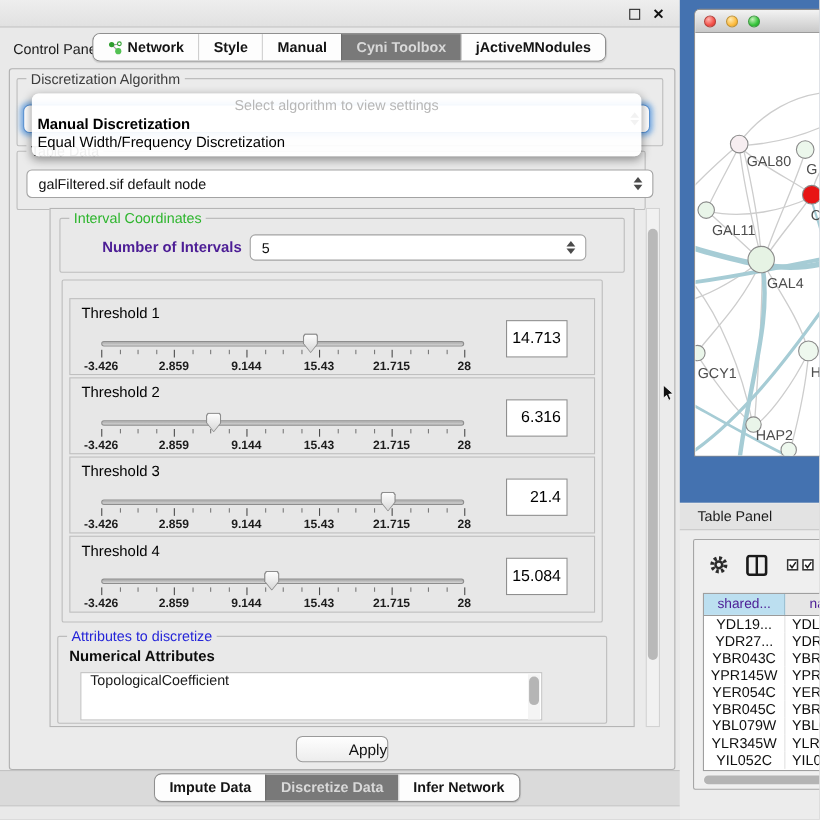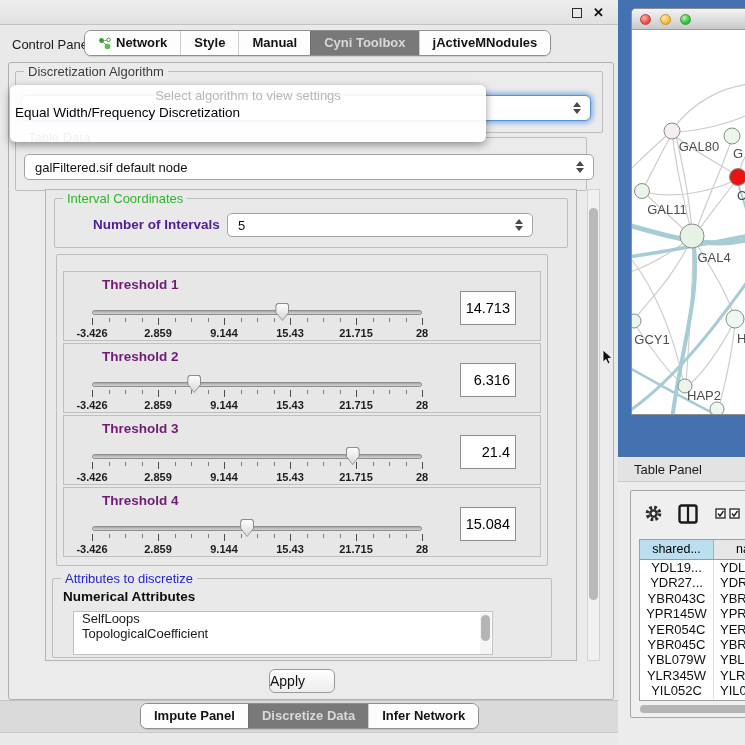--- a/index.html
+++ b/index.html
@@ -35,21 +35,21 @@
   #disc-group{left:6px;top:8px;width:588px;height:62px;}
   #disc-group .gtitle{color:#3c3c3c;}
   #alg-combo{position:absolute;left:12px;top:32px;width:570px;height:26px;background:#fff;border:1px solid #5a93d4;
     border-radius:6px;box-shadow:0 0 5px 2px rgba(100,160,225,.8);z-index:2;}
   .stepper{position:absolute;right:6px;top:0;height:100%;width:14px;display:flex;flex-direction:column;justify-content:center;align-items:center;gap:2px;}
   .stepper i{width:0;height:0;border-left:4px solid transparent;border-right:4px solid transparent;}
   .stepper .up{border-bottom:5px solid #4a4a4a;}
   .stepper .dn{border-top:5px solid #4a4a4a;}
 
   
-  #alg-popup{position:absolute;left:1px;top:22px;width:476px;height:57px;z-index:3;
+  #alg-popup{position:absolute;left:20px;top:22px;width:554px;height:57px;z-index:3;
     background:rgba(255,255,255,.93);border-radius:6px;box-shadow:0 3px 9px rgba(0,0,0,.4);}
   #alg-popup .prompt{margin-top:3px;text-align:center;font-size:13px;color:#b7b7b7;line-height:16px;}
   #alg-popup .opt{font-size:13.5px;color:#000;line-height:17px;padding-left:5px;white-space:nowrap;}
   #alg-popup .opt.sel{font-weight:bold;}
 
   
   #tabledata-group{left:6px;top:74px;width:572px;height:54px;}
   .combo{position:relative;background:#fff;border:1px solid #a3a3a3;border-radius:5px;font-size:13px;color:#111;}
   .combo .cval{position:absolute;left:10px;top:0;line-height:24px;white-space:nowrap;}
   #tabledata-combo{position:absolute;left:8px;top:16px;width:570px;height:26px;}
@@ -59,21 +59,21 @@
   #inner-panel{position:absolute;left:36px;top:126px;width:532px;height:472px;
     background:#e9e9e9;border:1px solid #b5b5b5;}
   #inner-panel .gtitle{background:#e9e9e9;}
 
   #interval-group{left:8px;top:8px;width:514px;height:50px;}
   #interval-label{position:absolute;left:38px;top:18px;font-size:13.5px;font-weight:bold;color:#4c1d95;}
   #interval-combo{position:absolute;left:172px;top:14px;width:306px;height:24px;}
 
   #thr-group{left:10px;top:64px;width:492px;height:312px;}
   .thr{position:absolute;left:6px;width:478px;height:70px;background:#e7e7e7;border:1px solid #bfbfbf;}
-  .thr .tlabel{position:absolute;left:10px;top:5px;font-size:13.5px;font-weight:bold;color:#701a75;margin-left:28px;}
+  .thr .tlabel{position:absolute;left:10px;top:5px;font-size:13.5px;font-weight:normal;color:#000000;}
   .track{position:absolute;left:28px;top:38px;width:330px;height:5px;border:1px solid #8d8d8d;border-radius:3px;
     background:linear-gradient(#a7a7a7,#d6d6d6);}
   .slider{position:absolute;left:0;top:0;width:100%;height:100%;}
   .thumb{position:absolute;top:31px;width:14px;height:18px;
     clip-path:polygon(12% 0,88% 0,100% 14%,100% 52%,50% 100%,0 52%,0 14%);background:#8d8d8d;}
   .thumb::after{content:'';position:absolute;inset:1px;clip-path:inherit;background:linear-gradient(#fdfdfd,#d8d8d8);}
   .ticks{position:absolute;left:28px;top:46px;width:330px;height:8px;}
   .ticks i{position:absolute;top:0;width:1px;height:4px;background:#7a7a7a;}
   .ticks i.major{height:7px;background:#4c4c4c;}
   .scale{position:absolute;left:28px;top:55px;width:330px;height:12px;}
@@ -85,22 +85,22 @@
   #attr-heading{position:absolute;left:10px;top:10px;font-size:13.5px;font-weight:bold;color:#0d0d0d;}
   #attr-list{position:absolute;left:20px;top:32px;width:420px;height:44px;background:#fff;
     border:1px solid #c2c2c2;overflow:hidden;}
   #attr-list .item{font-size:13px;color:#1a1a1a;line-height:14.5px;padding-left:8px;white-space:nowrap;}
   #attr-scroll{position:absolute;right:1px;top:1px;width:11px;height:42px;background:#f4f4f4;}
   #attr-scroll .sthumb{position:absolute;left:1px;top:2px;width:9px;height:26px;background:#b5b5b5;border-radius:5px;}
 
   #main-scroll{position:absolute;left:578px;top:126px;width:13px;height:472px;background:#f1f1f1;border:1px solid #d2d2d2;}
   #main-scroll .sthumb{position:absolute;left:1px;top:18px;width:9px;height:392px;background:#b9b9b9;border-radius:5px;}
 
-  #apply-btn{position:absolute;left:260px;top:606px;width:66px;height:24px;border:1px solid #9a9a9a;border-radius:6px;
-    background:linear-gradient(#fefefe,#ededed);font-size:14px;color:#111;text-align:left;line-height:22px;}
+  #apply-btn{position:absolute;left:260px;top:606px;width:84px;height:24px;border:1px solid #9a9a9a;border-radius:6px;
+    background:linear-gradient(#fefefe,#ededed);font-size:14px;color:#111;text-align:right;line-height:22px;}
 
   #bottom-strip{position:absolute;left:0;top:700px;width:618px;height:33px;background:#dadada;
     border-top:1px solid #c3c3c3;border-bottom:1px solid #c9c9c9;}
 
   
   #net-frame{position:absolute;left:618px;top:0;width:127px;height:457px;background:#4472b0;}
   #net-window{position:absolute;left:13px;top:8px;width:120px;height:407px;background:#fff;
     border:1px solid #8e8e8e;border-radius:5px 5px 0 0;overflow:hidden;}
   #net-titlebar{height:21px;background:linear-gradient(#f3f3f3,#c9c9c9);border-bottom:1px solid #9b9b9b;position:relative;}
   .light{position:absolute;top:5px;width:11px;height:11px;border-radius:50%;}
@@ -109,21 +109,21 @@
   .light.green{left:48px;background:radial-gradient(circle at 35% 30%,#c4f0b9,#35c43a 60%,#27992c);border:.5px solid #3d9a40;}
   #net-canvas{position:relative;width:118px;height:385px;background:#fff;overflow:hidden;}
 
   #table-region{position:absolute;left:618px;top:458px;width:127px;height:287px;background:#ececec;}
   #table-header{position:absolute;left:0;top:0;width:127px;height:24px;background:#e3e3e3;border-bottom:1px solid #c9c9c9;}
   #table-header span{position:absolute;left:16px;line-height:24px;font-size:13px;color:#1b1b1b;white-space:nowrap;}
   #table-inner{position:absolute;left:12px;top:32px;width:200px;height:228px;background:#efefef;border:1px solid #a6a6a6;border-radius:2px;}
   .tb-icon{position:absolute;}
   #dtable{position:absolute;left:8px;top:48px;width:200px;height:162px;background:#fff;border:1px solid #9f9f9f;overflow:hidden;}
   #dtable .hrow{display:flex;height:20px;border-bottom:1px solid #9a9a9a;}
-  #dtable .hcell{font-size:12.5px;color:#000000;line-height:19px;text-align:center;overflow:hidden;white-space:nowrap;}
+  #dtable .hcell{font-size:12.5px;color:#4c1d95;line-height:19px;text-align:center;overflow:hidden;white-space:nowrap;}
   #dtable .hcell.c1{width:74px;background:#bcdff0;border-right:1px solid #8fb4c6;}
   #dtable .hcell.c2{width:124px;background:#e6e6e6;text-align:left;padding-left:22px;}
   #dtable .drow{display:flex;height:15.4px;}
   #dtable .dcell{font-size:13px;color:#101010;line-height:15.4px;white-space:nowrap;overflow:hidden;}
   #dtable .dcell.c1{width:74px;text-align:center;border-right:1px solid #e2e2e2;}
   #dtable .dcell.c2{width:124px;padding-left:6px;}
   #hscroll{position:absolute;left:8px;top:213px;width:186px;height:10px;background:#f1f1f1;border-radius:5px;}
   #hscroll .sthumb{position:absolute;left:1px;top:1px;width:172px;height:8px;background:#b4b4b4;border-radius:4px;}
 
   #cursor{position:absolute;left:602px;top:349px;z-index:9;}
@@ -170,20 +170,21 @@
       <span class="gtitle">Discretization Algorithm</span>
     </div>
     <div id="alg-combo">
       <span class="stepper">
           <i class="up"></i>
           <i class="dn"></i>
         </span>
     </div>
     <div id="alg-popup">
       <div class="prompt">Select algorithm to view settings</div>
+      <div class="opt sel">Manual Discretization</div>
       <div class="opt">Equal Width/Frequency Discretization</div>
     </div>
 
     <div class="group" id="tabledata-group">
       <span class="gtitle plain">Table Data</span>
       <div class="combo" id="tabledata-combo">
         <span class="cval">galFiltered.sif default node</span>
         <span class="stepper">
             <i class="up"></i>
             <i class="dn"></i>
@@ -365,40 +366,39 @@
               </div>
           </div>
           <div class="valuebox">15.084</div>
         </div>
       </div>
 
       <div class="group" id="attr-group">
         <span class="gtitle blue">Attributes to discretize</span>
         <span id="attr-heading">Numerical Attributes</span>
         <div id="attr-list">
-          <div class="item">SelfLoops</div>
           <div class="item">TopologicalCoefficient</div>
           <div id="attr-scroll">
               <div class="sthumb"></div>
             </div>
         </div>
       </div>
     </div>
 
     <div id="main-scroll">
       <div class="sthumb"></div>
     </div>
 
     <div id="apply-btn">Apply</div>
   </div>
 
   <div id="bottom-strip"></div>
   <div class="tabbar" id="tabbar-bottom">
     <div class="tab">
-        <span>Impute Panel</span>
+        <span>Impute Data</span>
       </div>
     <div class="tab active">
         <span>Discretize Data</span>
       </div>
     <div class="tab">
         <span>Infer Network</span>
       </div>
   </div>
 
   <div id="net-frame">

